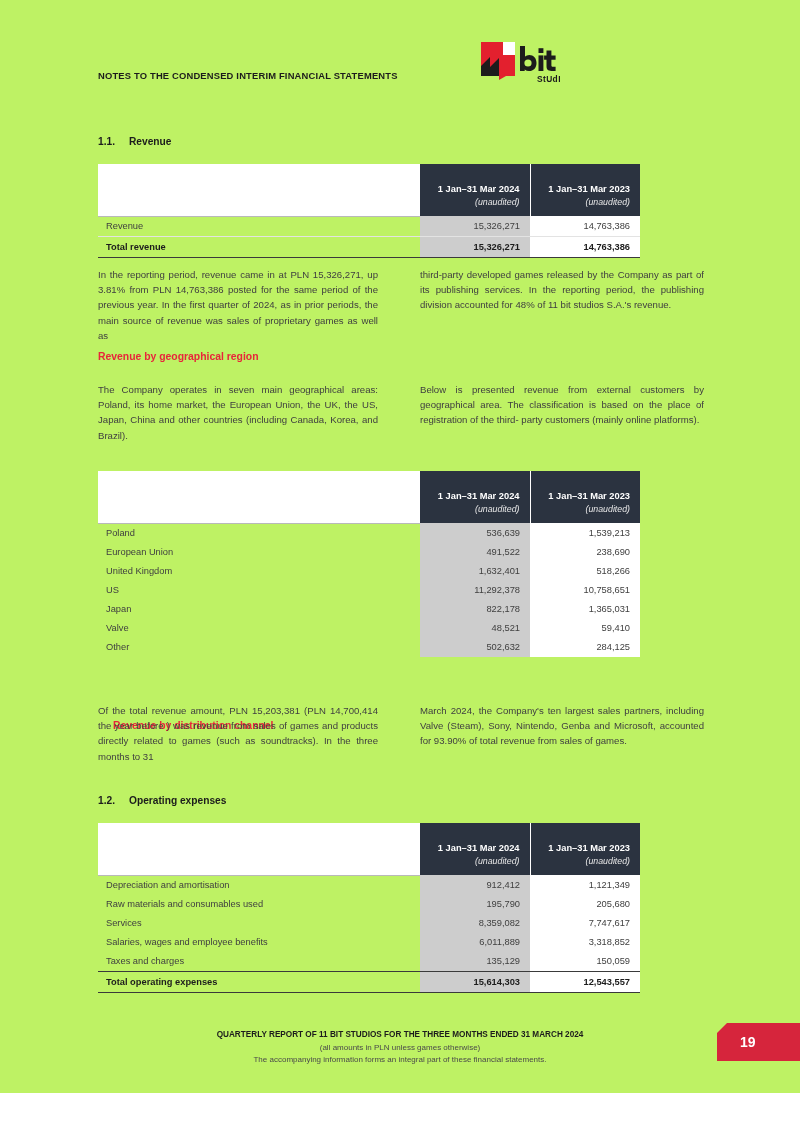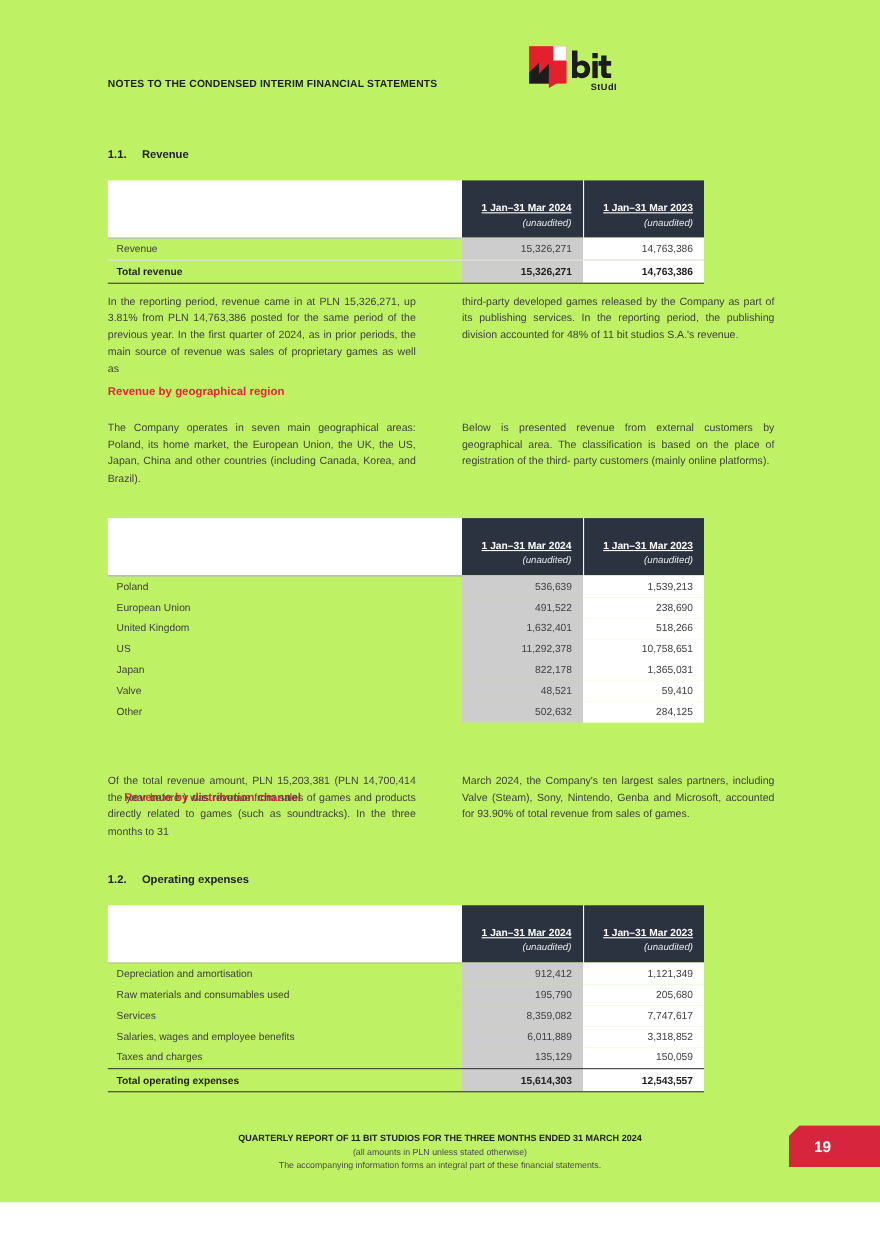--- a/index.html
+++ b/index.html
@@ -112,21 +112,20 @@
     line-height: 12.4px;
   }
   .fin-table thead th.h-dark.sep {
     border-left: 1.5px solid #ffffff;
   }
   .h-period {
     display: block;
     font-size: 9.3px;
     font-weight: bold;
     white-space: nowrap;
-    text-decoration: underline;
   }
   .h-sub {
     display: block;
     font-size: 8.8px;
     font-style: italic;
     font-weight: normal;
     color: #e6e6e6;
     white-space: nowrap;
   }
 
@@ -398,21 +397,21 @@
       <tr class="total">
         <td class="lbl">Total operating expenses</td>
         <td class="v1">15,614,303</td>
         <td class="v2">12,543,557</td>
       </tr>
     </tbody>
   </table>
 
   <div class="footer">
     <div class="footer-line1">QUARTERLY REPORT OF 11 BIT STUDIOS FOR THE THREE MONTHS ENDED 31 MARCH 2024</div>
-    <div class="footer-line2">(all amounts in PLN unless stated otherwise)</div>
+    <div class="footer-line2">(all amounts in PLN unless games otherwise)</div>
     <div class="footer-line3">The accompanying information forms an integral part of these financial statements.</div>
   </div>
 
   <div class="page-tab">
     <span class="page-number">19</span>
   </div>
 
 </div>
 
 </body></html>

